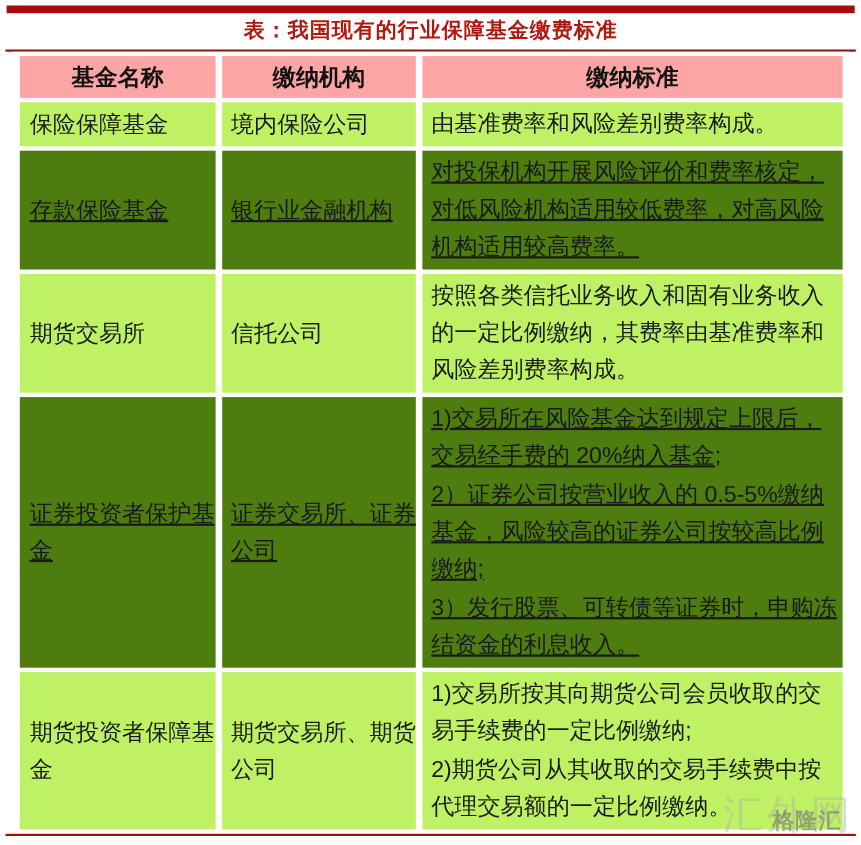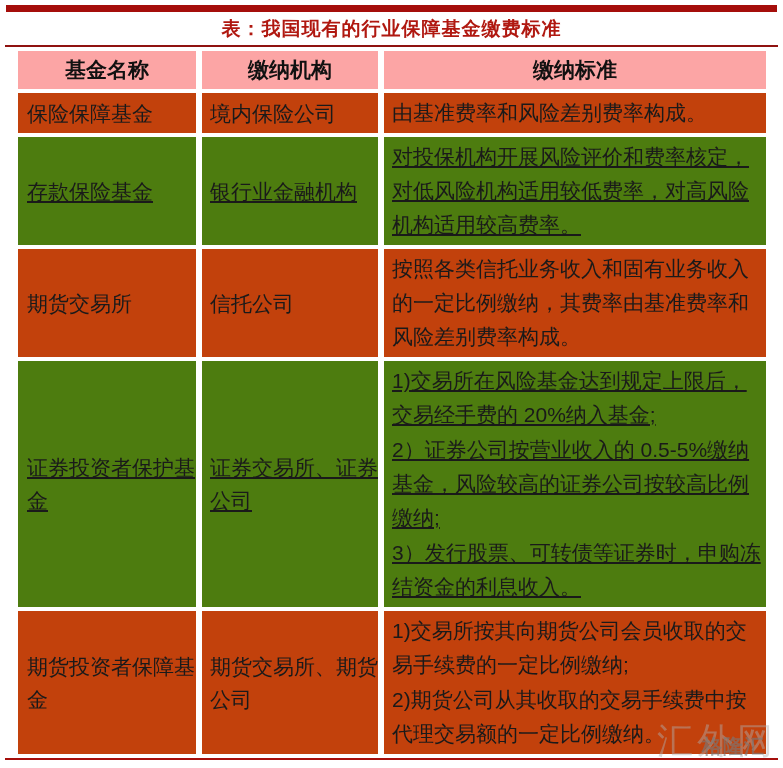--- a/index.html
+++ b/index.html
@@ -47,21 +47,21 @@
   thead th {
     background: #fca5a5;
     height: 38px;
     font-weight: bold;
     text-align: center;
     vertical-align: middle;
     color: #111111;
   }
   tbody td {
     vertical-align: middle;
-    background: #c2410c;
+    background: #bef264;
   }
   tr.shaded td { background: #4d7c0f; text-decoration: underline; }
   td.name { padding-left: 9px; line-height: 33px; }
   td.org  { padding-left: 8px; line-height: 33px; }
   td.std  { padding: 2px 4px 2px 8px; }
   td.std p { line-height: 34px; margin: 1px 0; }
   tr.r1 td { height: 30px; }
   tr.r2 td { height: 104px; }
   tr.r3 td { height: 102px; }
   tr.r4 td { height: 240px; }

